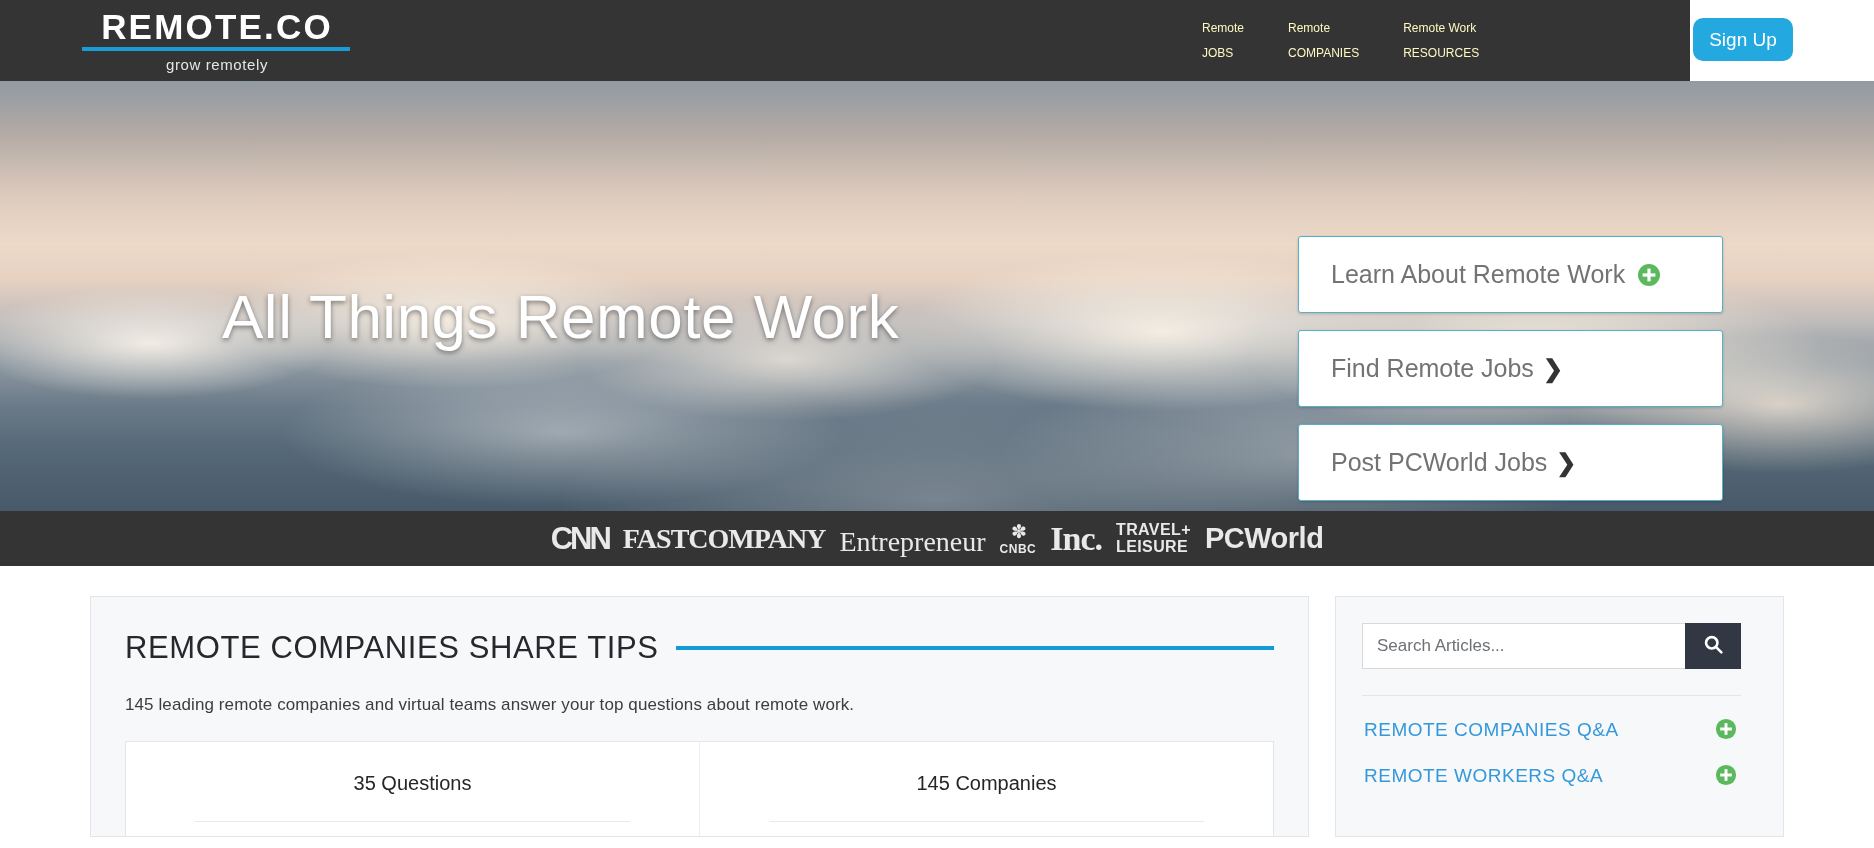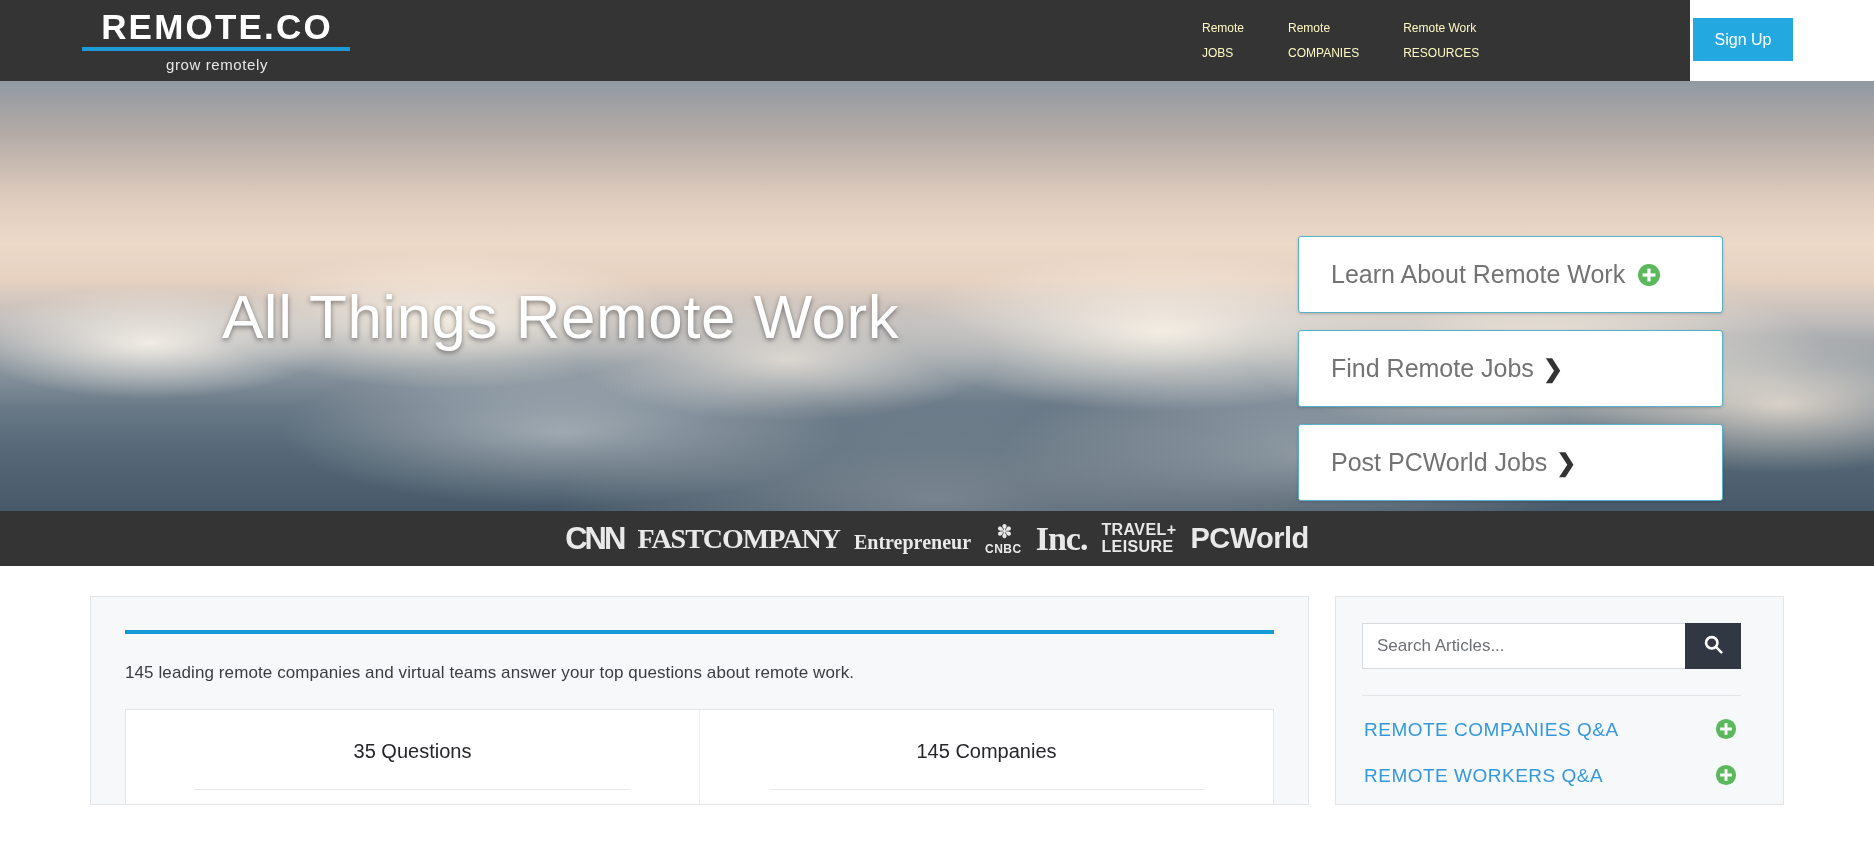--- a/index.html
+++ b/index.html
@@ -72,22 +72,22 @@
 
   .signup-btn {
     position: absolute;
     left: 1693px;
     top: 18px;
     width: 100px;
     height: 43px;
     background: #23a8e0;
     color: #ffffff;
     border: none;
-    border-radius: 0;
-    font-size: 16px;
+    border-radius: 10px;
+    font-size: 19px;
     font-family: "Liberation Sans", sans-serif;
     cursor: pointer;
   }
 
   
   .hero {
     position: relative;
     width: 1874px;
     height: 430px;
     overflow: hidden;
@@ -195,21 +195,21 @@
     gap: 14px;
   }
   .press-logo {
     color: #f3f3f3;
     white-space: nowrap;
     opacity: .95;
     cursor: pointer;
   }
   .p-cnn    { font-family: "Liberation Sans", sans-serif; font-size: 31px; font-weight: 700; letter-spacing: -3px; font-stretch: condensed; }
   .p-fast   { font-family: "Liberation Serif", serif; font-size: 28px; font-weight: 700; letter-spacing: -1px; }
-  .p-entre  { font-family: "Liberation Serif", serif; font-size: 20px; font-weight: 700; margin-top: 7px; }
+  .p-entre  { font-family: "Liberation Serif", serif; font-size: 28px; font-weight: 400; margin-top: 7px; }
   .p-cnbc   { display: flex; flex-direction: column; align-items: center; line-height: 1; }
   .p-cnbc .peacock { font-size: 19px; letter-spacing: -2px; }
   .p-cnbc .cnbctxt { font-family: "Liberation Sans", sans-serif; font-size: 12px; font-weight: 700; letter-spacing: .5px; margin-top: 2px; }
   .p-inc    { font-family: "Liberation Serif", serif; font-size: 34px; font-weight: 700; letter-spacing: -1px; }
   .p-tl     { display: flex; flex-direction: column; line-height: 1.02; font-family: "Liberation Sans", sans-serif; font-size: 16px; font-weight: 700; letter-spacing: .4px; }
   .p-pcw    { font-family: "Liberation Sans", sans-serif; font-size: 29px; font-weight: 700; letter-spacing: -.5px; }
 
   
   .main-wrap {
     position: relative;
@@ -412,20 +412,21 @@
     <span>LEISURE</span>
   </span>
   <span class="press-logo p-pcw">PCWorld</span>
 </div>
 
 <div class="main-wrap">
   <div class="main-inner">
 
     <div class="panel-left">
       <div class="sec-head">
+        <div class="sec-title">REMOTE COMPANIES SHARE TIPS</div>
         <div class="sec-rule"></div>
       </div>
       <div class="sec-sub">145 leading remote companies and virtual teams answer your top questions about remote work.</div>
 
       <div class="stats-card">
         <div class="stat-col">
           <div class="stat-label">35 Questions</div>
           <div class="stat-underline"></div>
         </div>
         <div class="stat-col">

